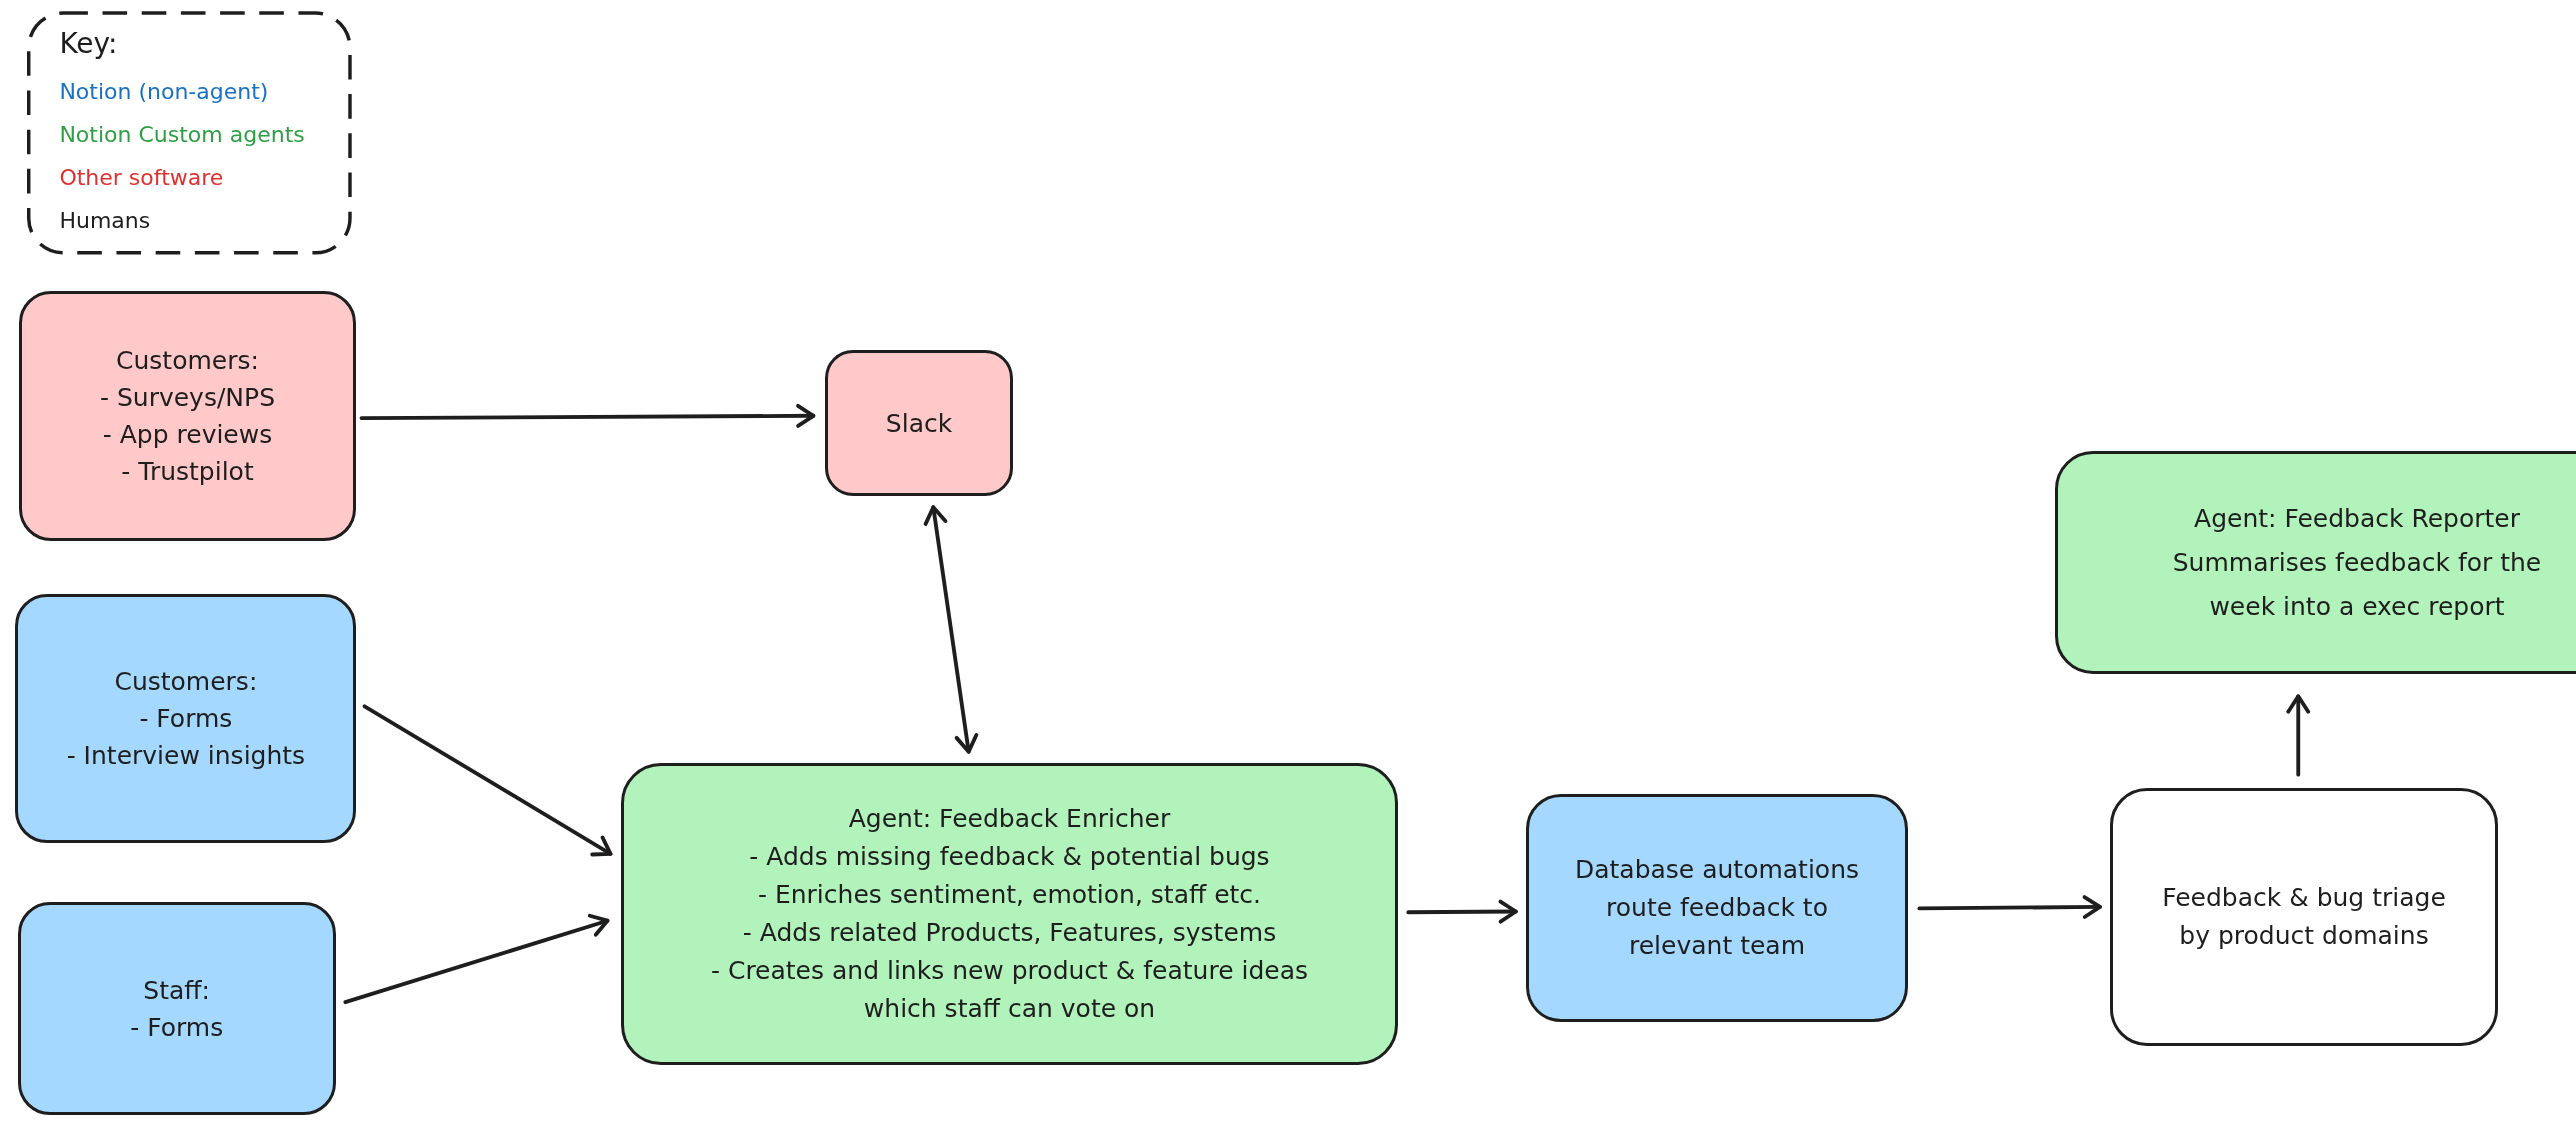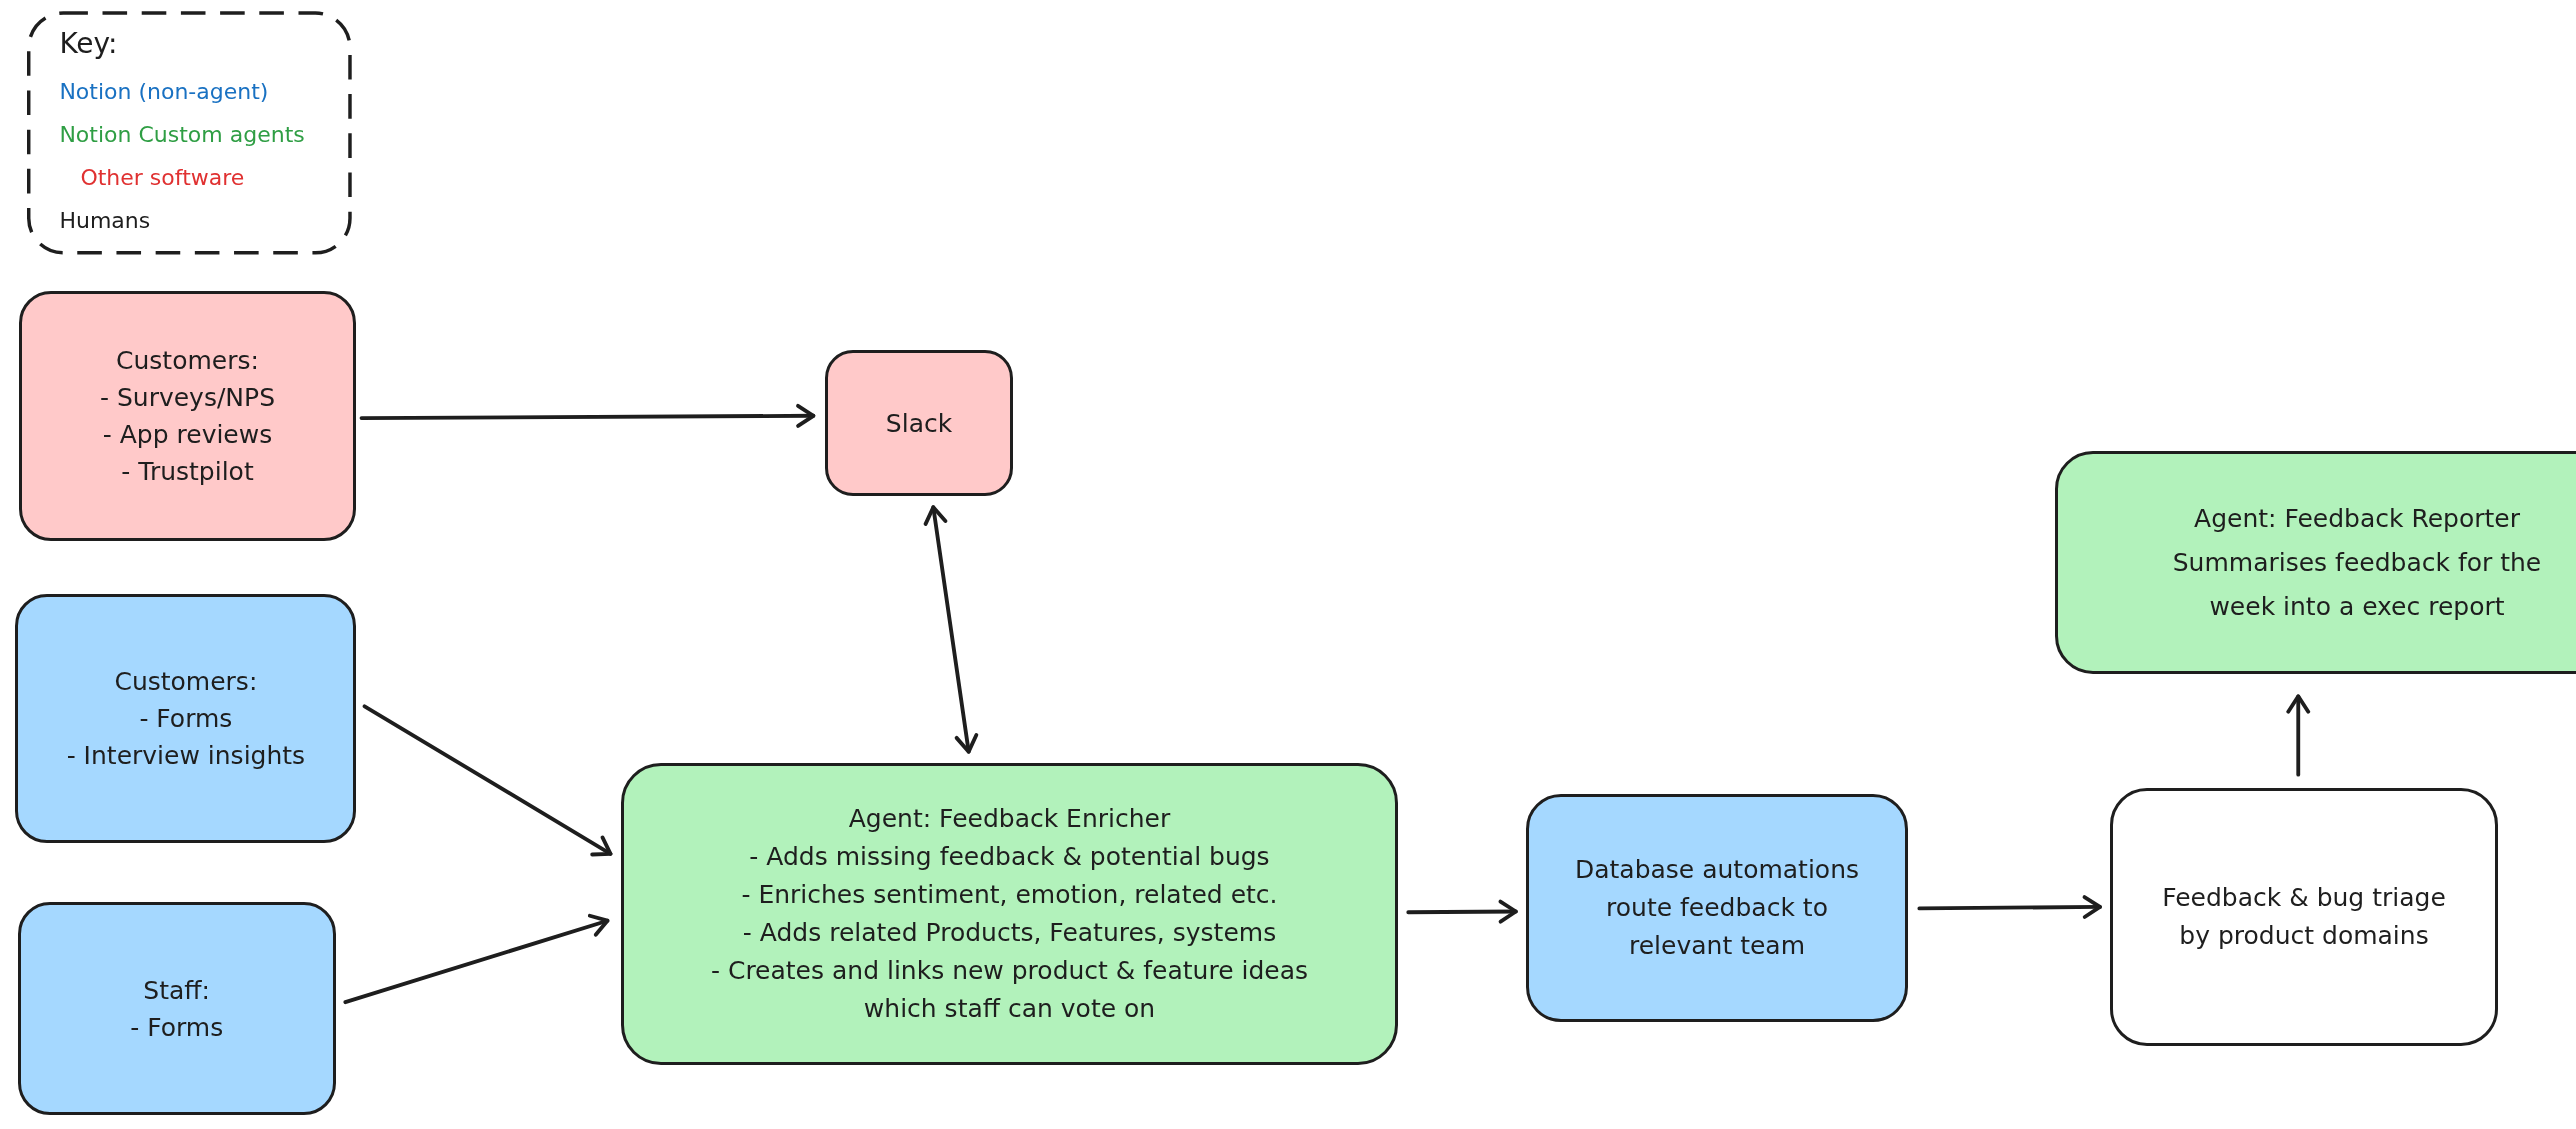--- a/index.html
+++ b/index.html
@@ -31,21 +31,21 @@
 
   
   .key-box{
     position:absolute;left:28.4px;top:13px;width:321px;height:240px;box-sizing:border-box;
     padding:18.4px 7.7px 0 31px;display:flex;flex-direction:column;align-items:flex-start;
   }
   .key-title{font-size:28px;line-height:26px;margin-bottom:12.3px;}
   .key-item{font-size:22px;line-height:43px;white-space:nowrap;}
   .c-blue {color:#1971c2;}
   .c-green{color:#2f9e44;}
-  .c-red  {color:#e03131;margin-left:21px;}
+  .c-red  {color:#e03131;}
   .c-black{color:#1e1e1e;}
 </style>
 </head>
 <body>
 
 <div id="canvas">
 
   <svg id="connectors" viewBox="0 0 3351 1469" xmlns="http://www.w3.org/2000/svg">
     <defs>
       <marker id="ah" viewBox="-24 -18 30 36" refX="0" refY="0" markerWidth="30" markerHeight="36" markerUnits="userSpaceOnUse" orient="auto-start-reverse">
@@ -96,21 +96,21 @@
   </div>
 
   <div class="node fill-blue n-staff">
     <div class="line">Staff:</div>
     <div class="line">- Forms</div>
   </div>
 
   <div class="node fill-green n-enricher">
     <div class="line" style="line-height:38px">Agent: Feedback Enricher</div>
     <div class="line" style="line-height:38px">- Adds missing feedback &amp; potential bugs</div>
-    <div class="line" style="line-height:38px">- Enriches sentiment, emotion, related etc.</div>
+    <div class="line" style="line-height:38px">- Enriches sentiment, emotion, staff etc.</div>
     <div class="line" style="line-height:38px">- Adds related Products, Features, systems</div>
     <div class="line" style="line-height:38px">- Creates and links new product &amp; feature ideas</div>
     <div class="line" style="line-height:38px">which staff can vote on</div>
   </div>
 
   <div class="node fill-blue n-db">
     <div class="line" style="line-height:38px">Database automations</div>
     <div class="line" style="line-height:38px">route feedback to</div>
     <div class="line" style="line-height:38px">relevant team</div>
   </div>

